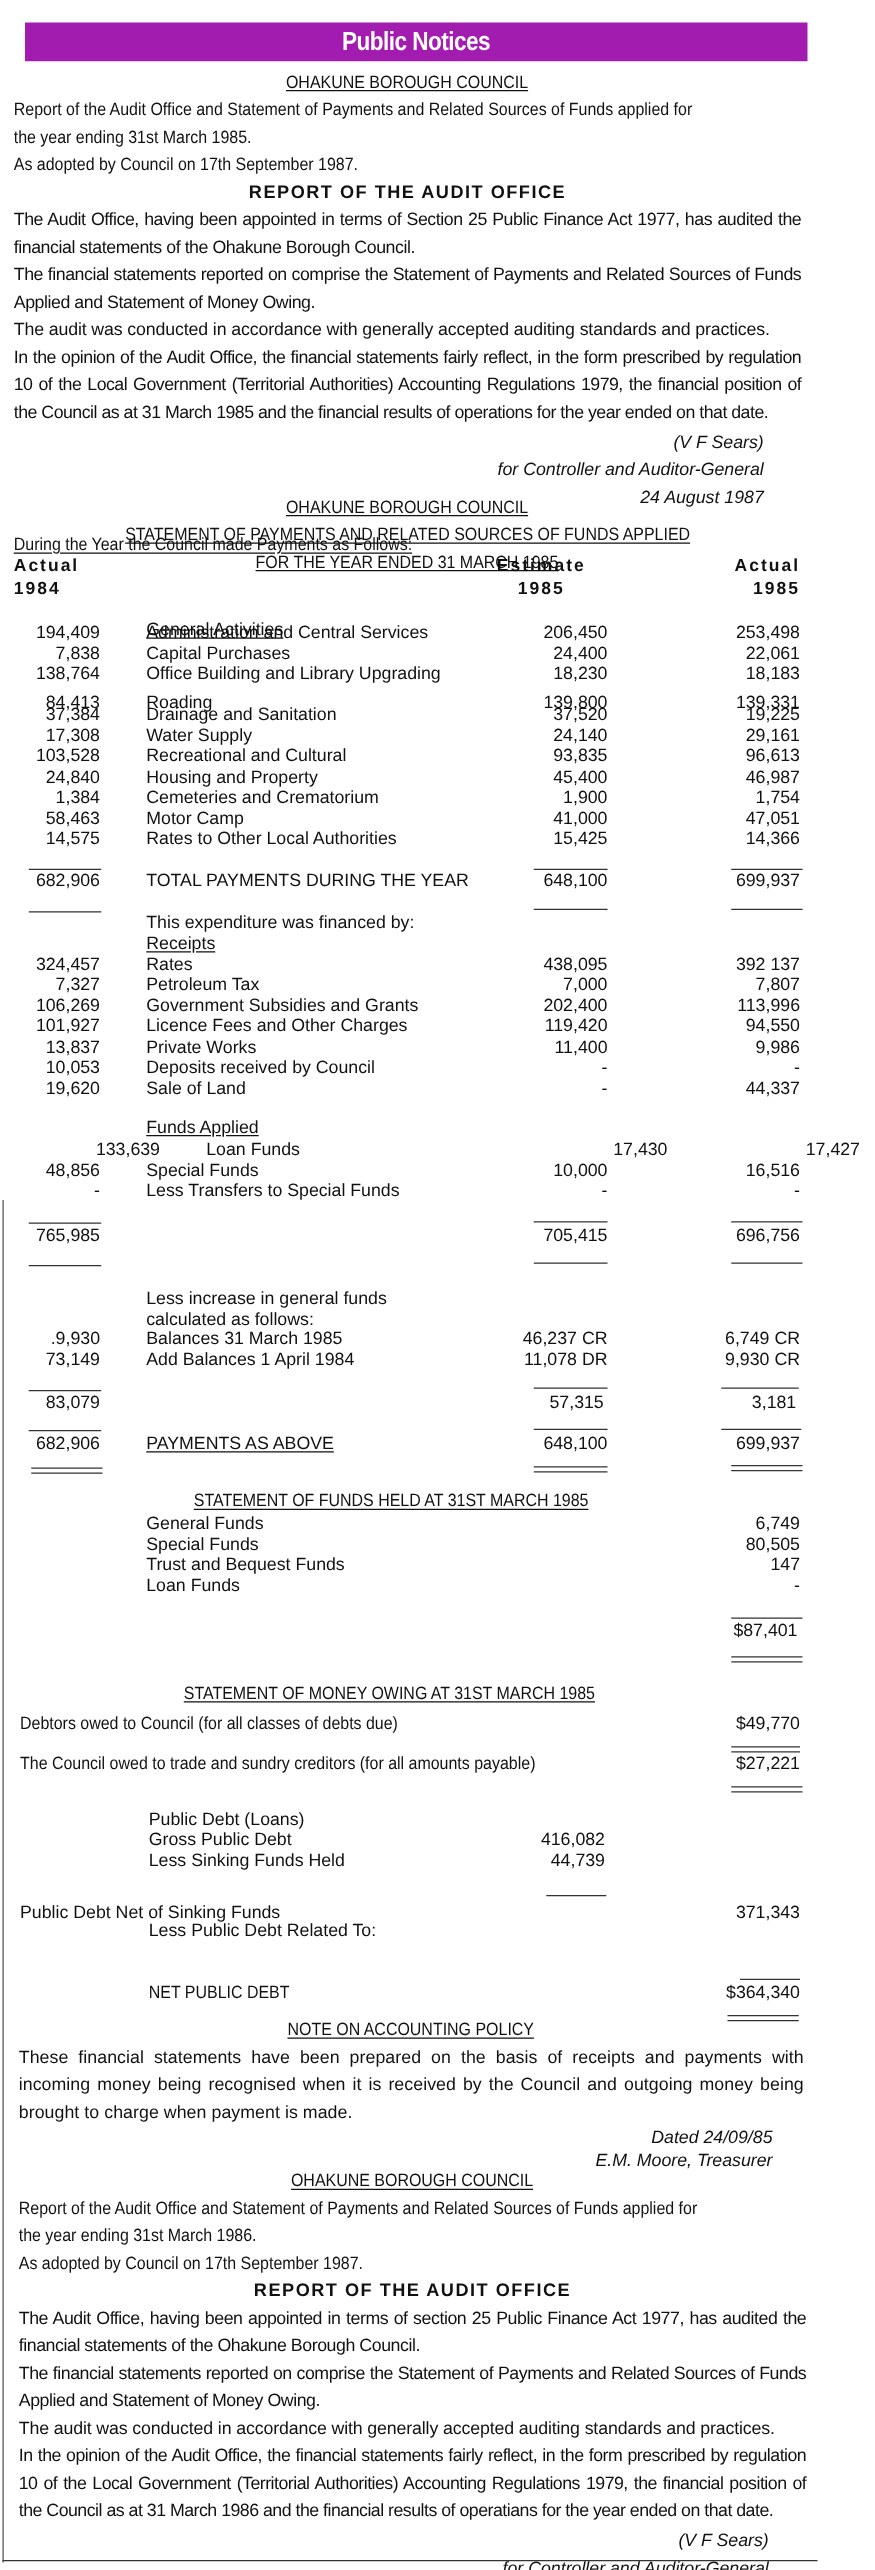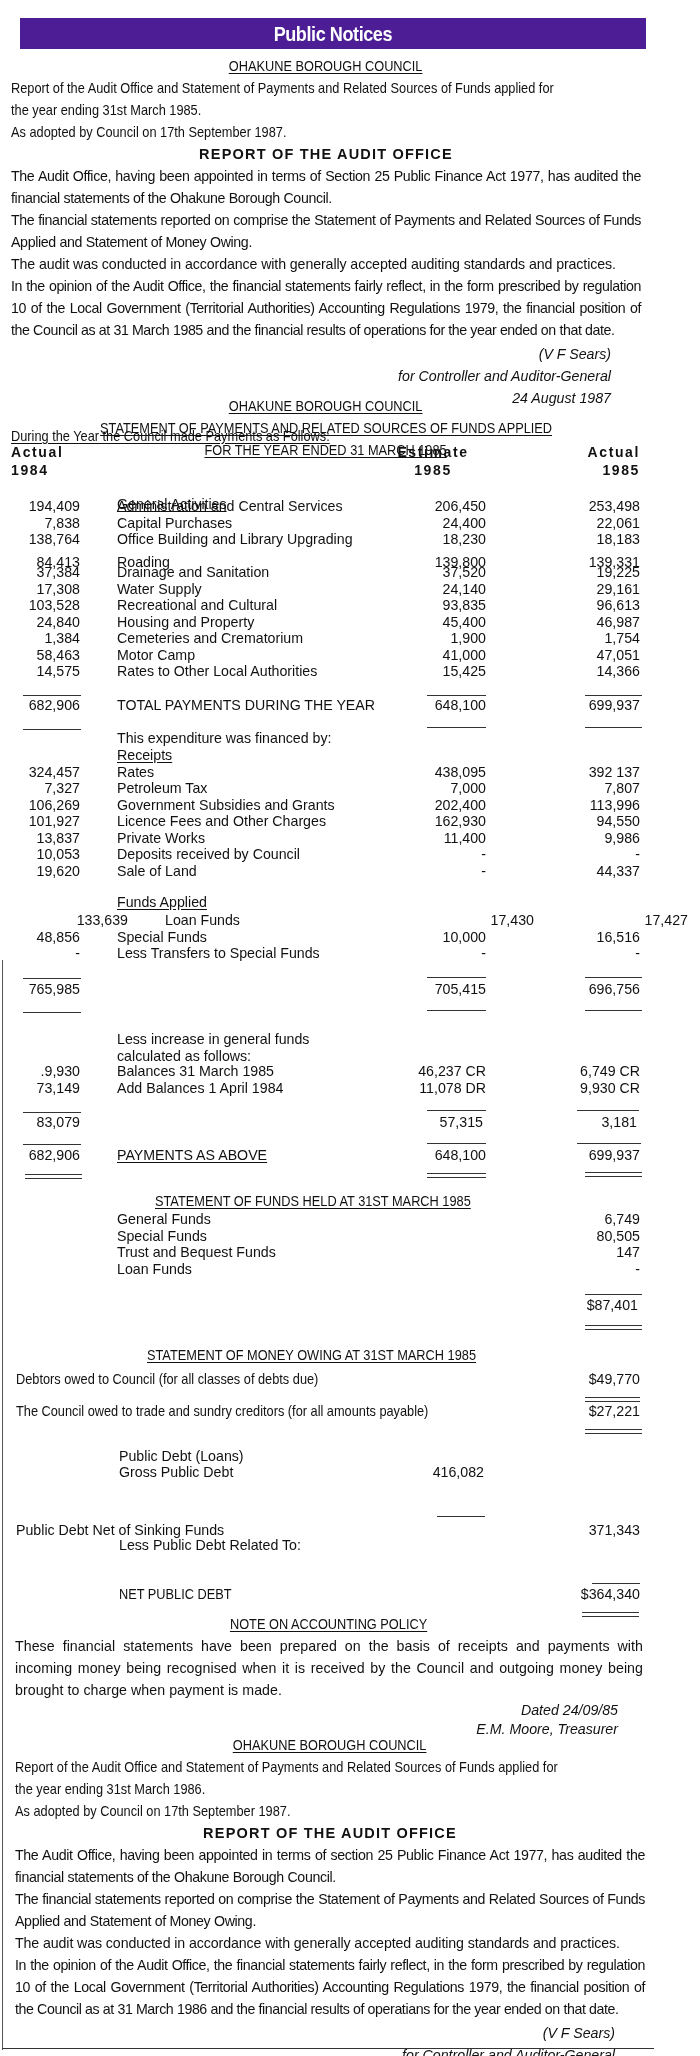--- a/index.html
+++ b/index.html
@@ -3,21 +3,21 @@
 <meta charset="utf-8">
 <style>
   html, body { margin: 0; padding: 0; background: #ffffff; }
   body {
     width: 700px; height: 2056px; position: relative; overflow: hidden;
     font-family: "Liberation Sans", sans-serif; color: #111; font-size: 14.2px;
   }
   .page { position: absolute; left: 0; top: 0; width: 700px; height: 2056px; }
   .banner {
     position: absolute; left: 20px; top: 18px; width: 626px; height: 31px;
-    background: #4c1d95; color: #fff; text-align: center;
+    background: #a21caf; color: #fff; text-align: center;
     font-weight: bold; font-size: 21px; line-height: 31px; letter-spacing: -0.5px;
     transform-origin: center; 
   }
   .banner span { display: inline-block; transform: scaleX(0.86); }
   .blk { position: absolute; left: 11px; width: 630px; line-height: 22px; }
   .c { text-align: center; }
   .u { text-decoration: underline; text-underline-offset: 2px; }
   .cond { display: inline-block; transform: scaleX(0.9); transform-origin: center; white-space: nowrap; }
   .condl { display: inline-block; transform: scaleX(0.9); transform-origin: left; white-space: nowrap; }
   .heading2 { font-weight: bold; letter-spacing: 1.2px; text-align: center; font-size: 14.5px; }
@@ -188,21 +188,21 @@
     </div>
     <div class="row" style="top:794px;">
       <span class="num1">106,269</span>
       <span class="lbl">Government Subsidies and Grants</span>
       <span class="est">202,400</span>
       <span class="act">113,996</span>
     </div>
     <div class="row" style="top:810px;">
       <span class="num1">101,927</span>
       <span class="lbl">Licence Fees and Other Charges</span>
-      <span class="est">162,930</span>
+      <span class="est">119,420</span>
       <span class="act">94,550</span>
     </div>
     <div class="row" style="top:827px;">
       <span class="num1">13,837</span>
       <span class="lbl">Private Works</span>
       <span class="est">11,400</span>
       <span class="act">9,986</span>
     </div>
     <div class="row" style="top:843px;">
       <span class="num1">10,053</span>
@@ -333,20 +333,24 @@
     <span class="act">$27,221</span>
   </div>
   <div class="drule" style="left:585px;top:1429px;width:57px;"></div>
 
   <div class="abs" style="left:119px;top:1448px;line-height:17px;">
     <div>Public Debt (Loans)</div>
   </div>
   <div class="row" style="top:1461px;">
     <span class="lbl" style="left:119px;">Gross Public Debt</span>
     <span class="est" style="width:104px;">416,082</span>
+  </div>
+  <div class="row" style="top:1478px;">
+    <span class="lbl" style="left:119px;">Less Sinking Funds Held</span>
+    <span class="est" style="width:104px;">44,739</span>
   </div>
   <div class="rule" style="left:437px;top:1516px;width:48px;"></div>
 
   <div class="row" style="top:1519px;">
     <span class="abs" style="left:16px;line-height:22px;">Public Debt Net of Sinking Funds</span>
     <span class="act">371,343</span>
   </div>
   <div class="abs" style="left:119px;top:1536px;line-height:18px;">Less Public Debt Related To:</div>
   <div class="rule" style="left:592px;top:1583px;width:48px;"></div>
   <div class="row" style="top:1583px;">

